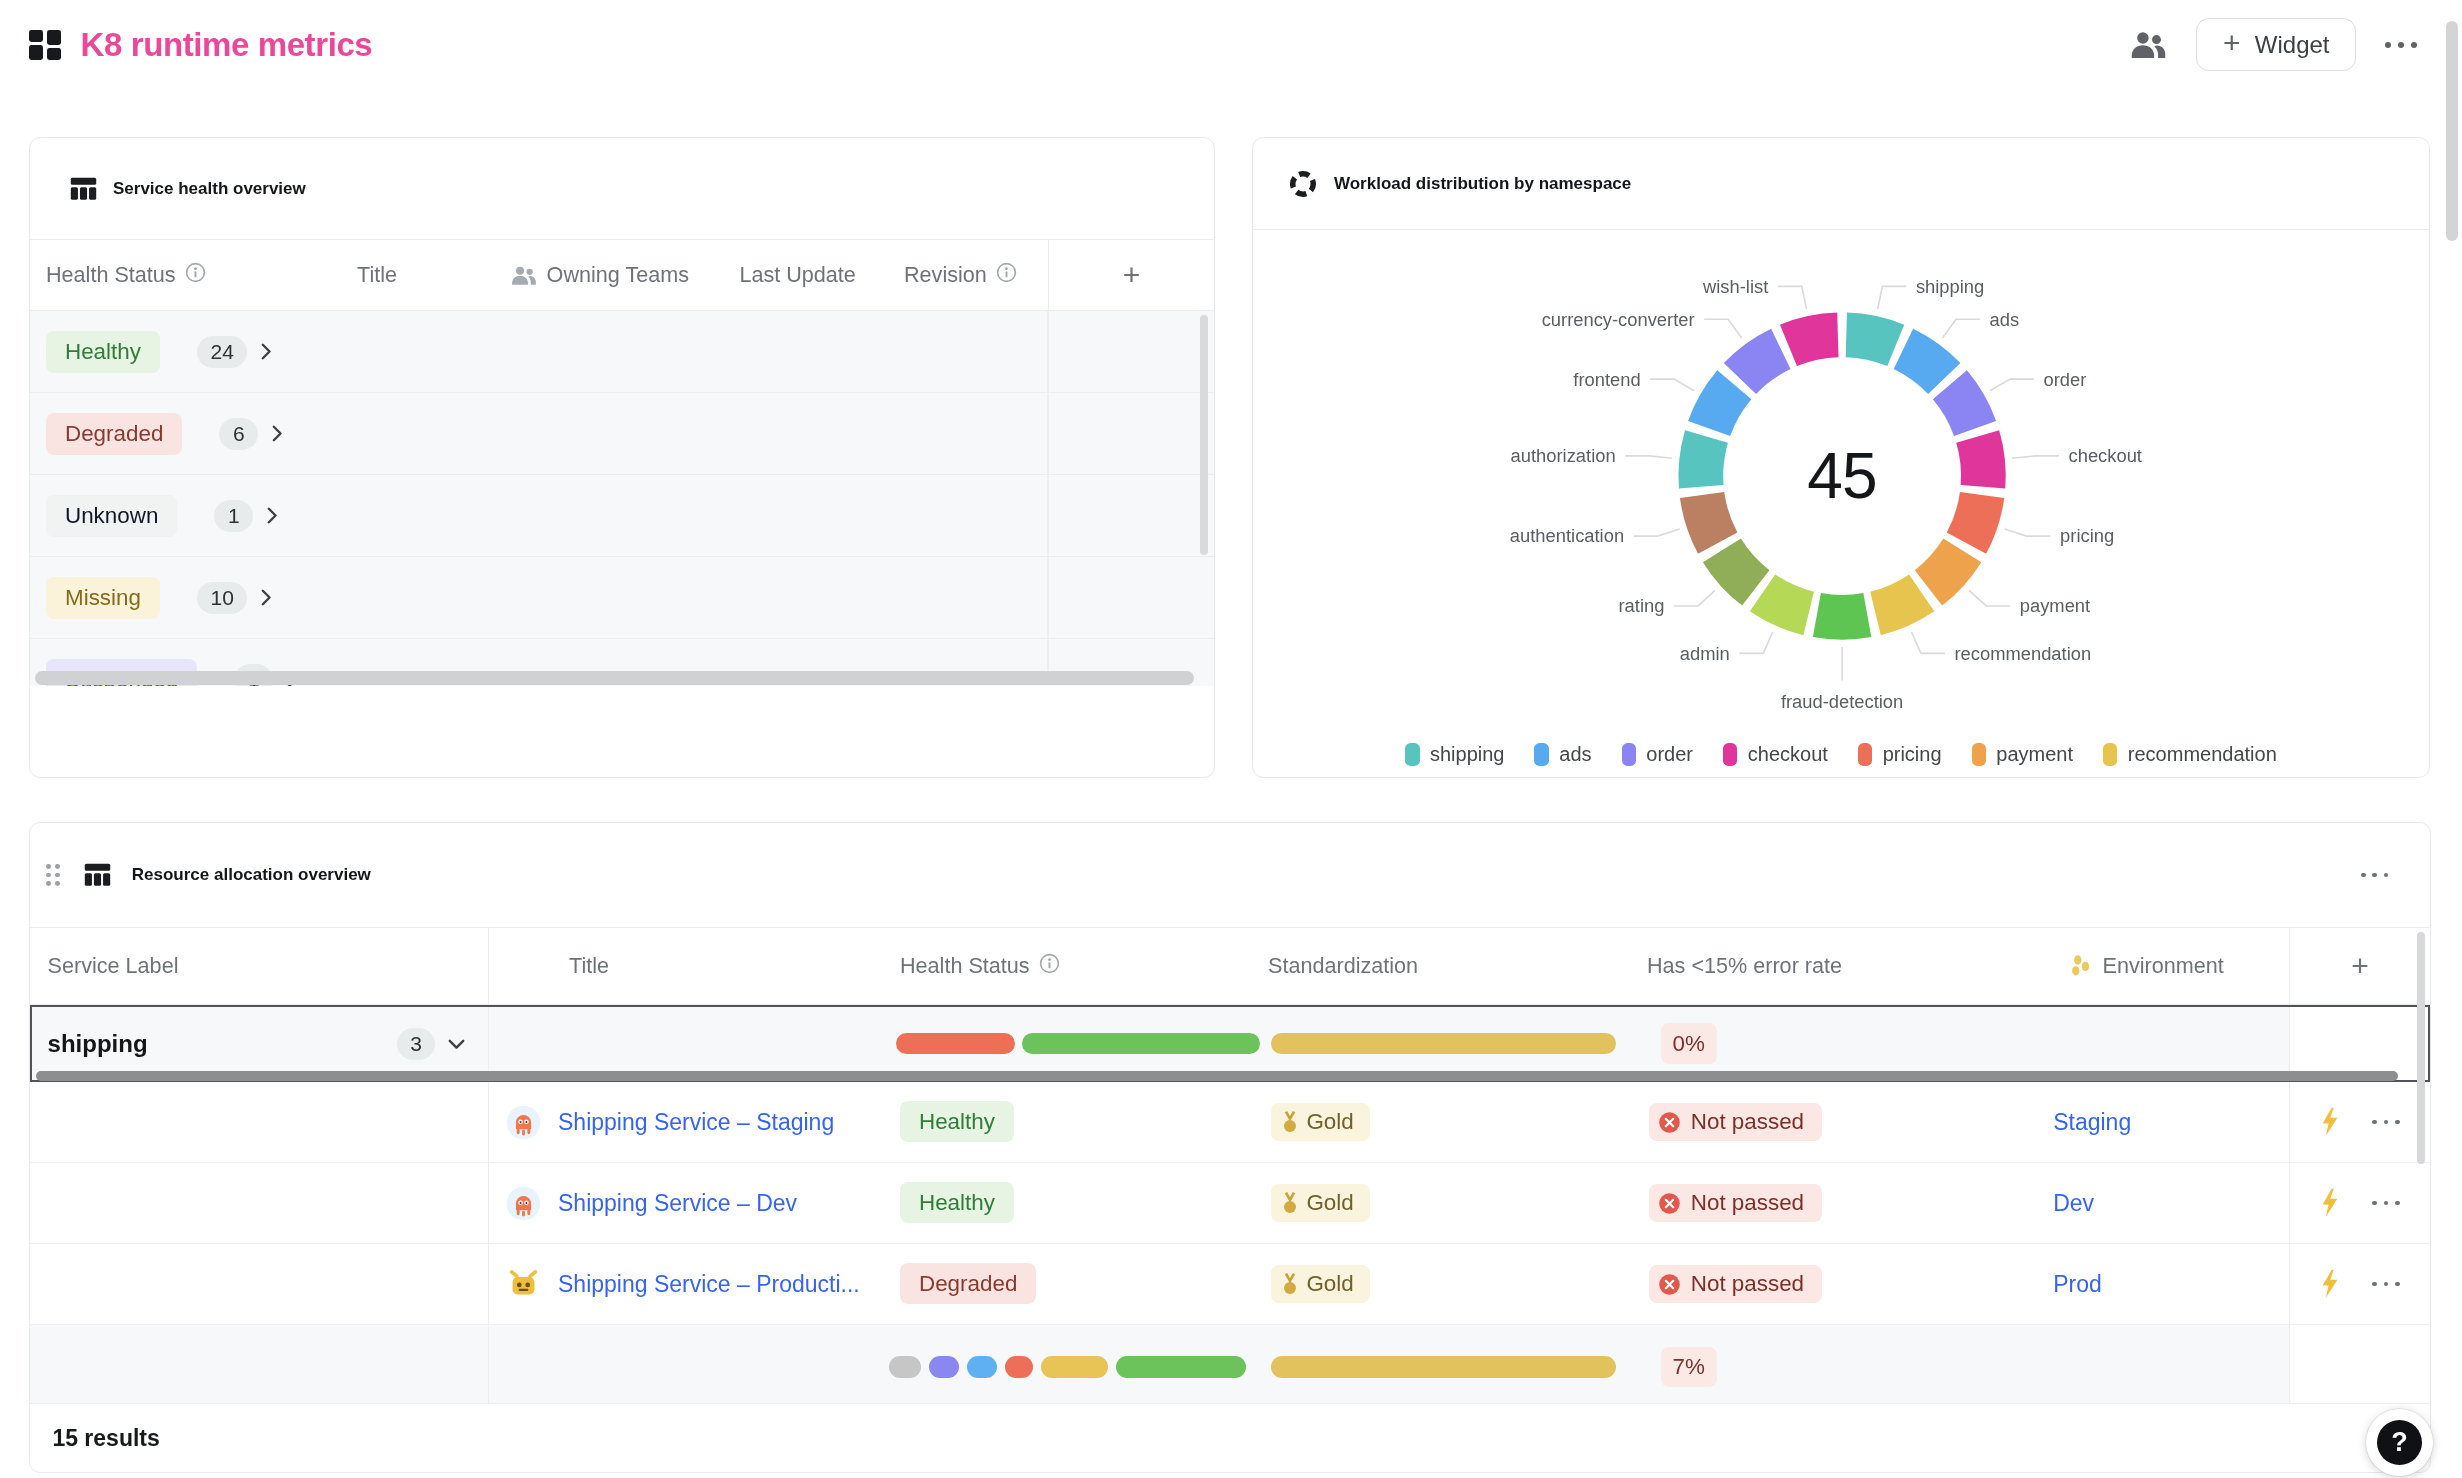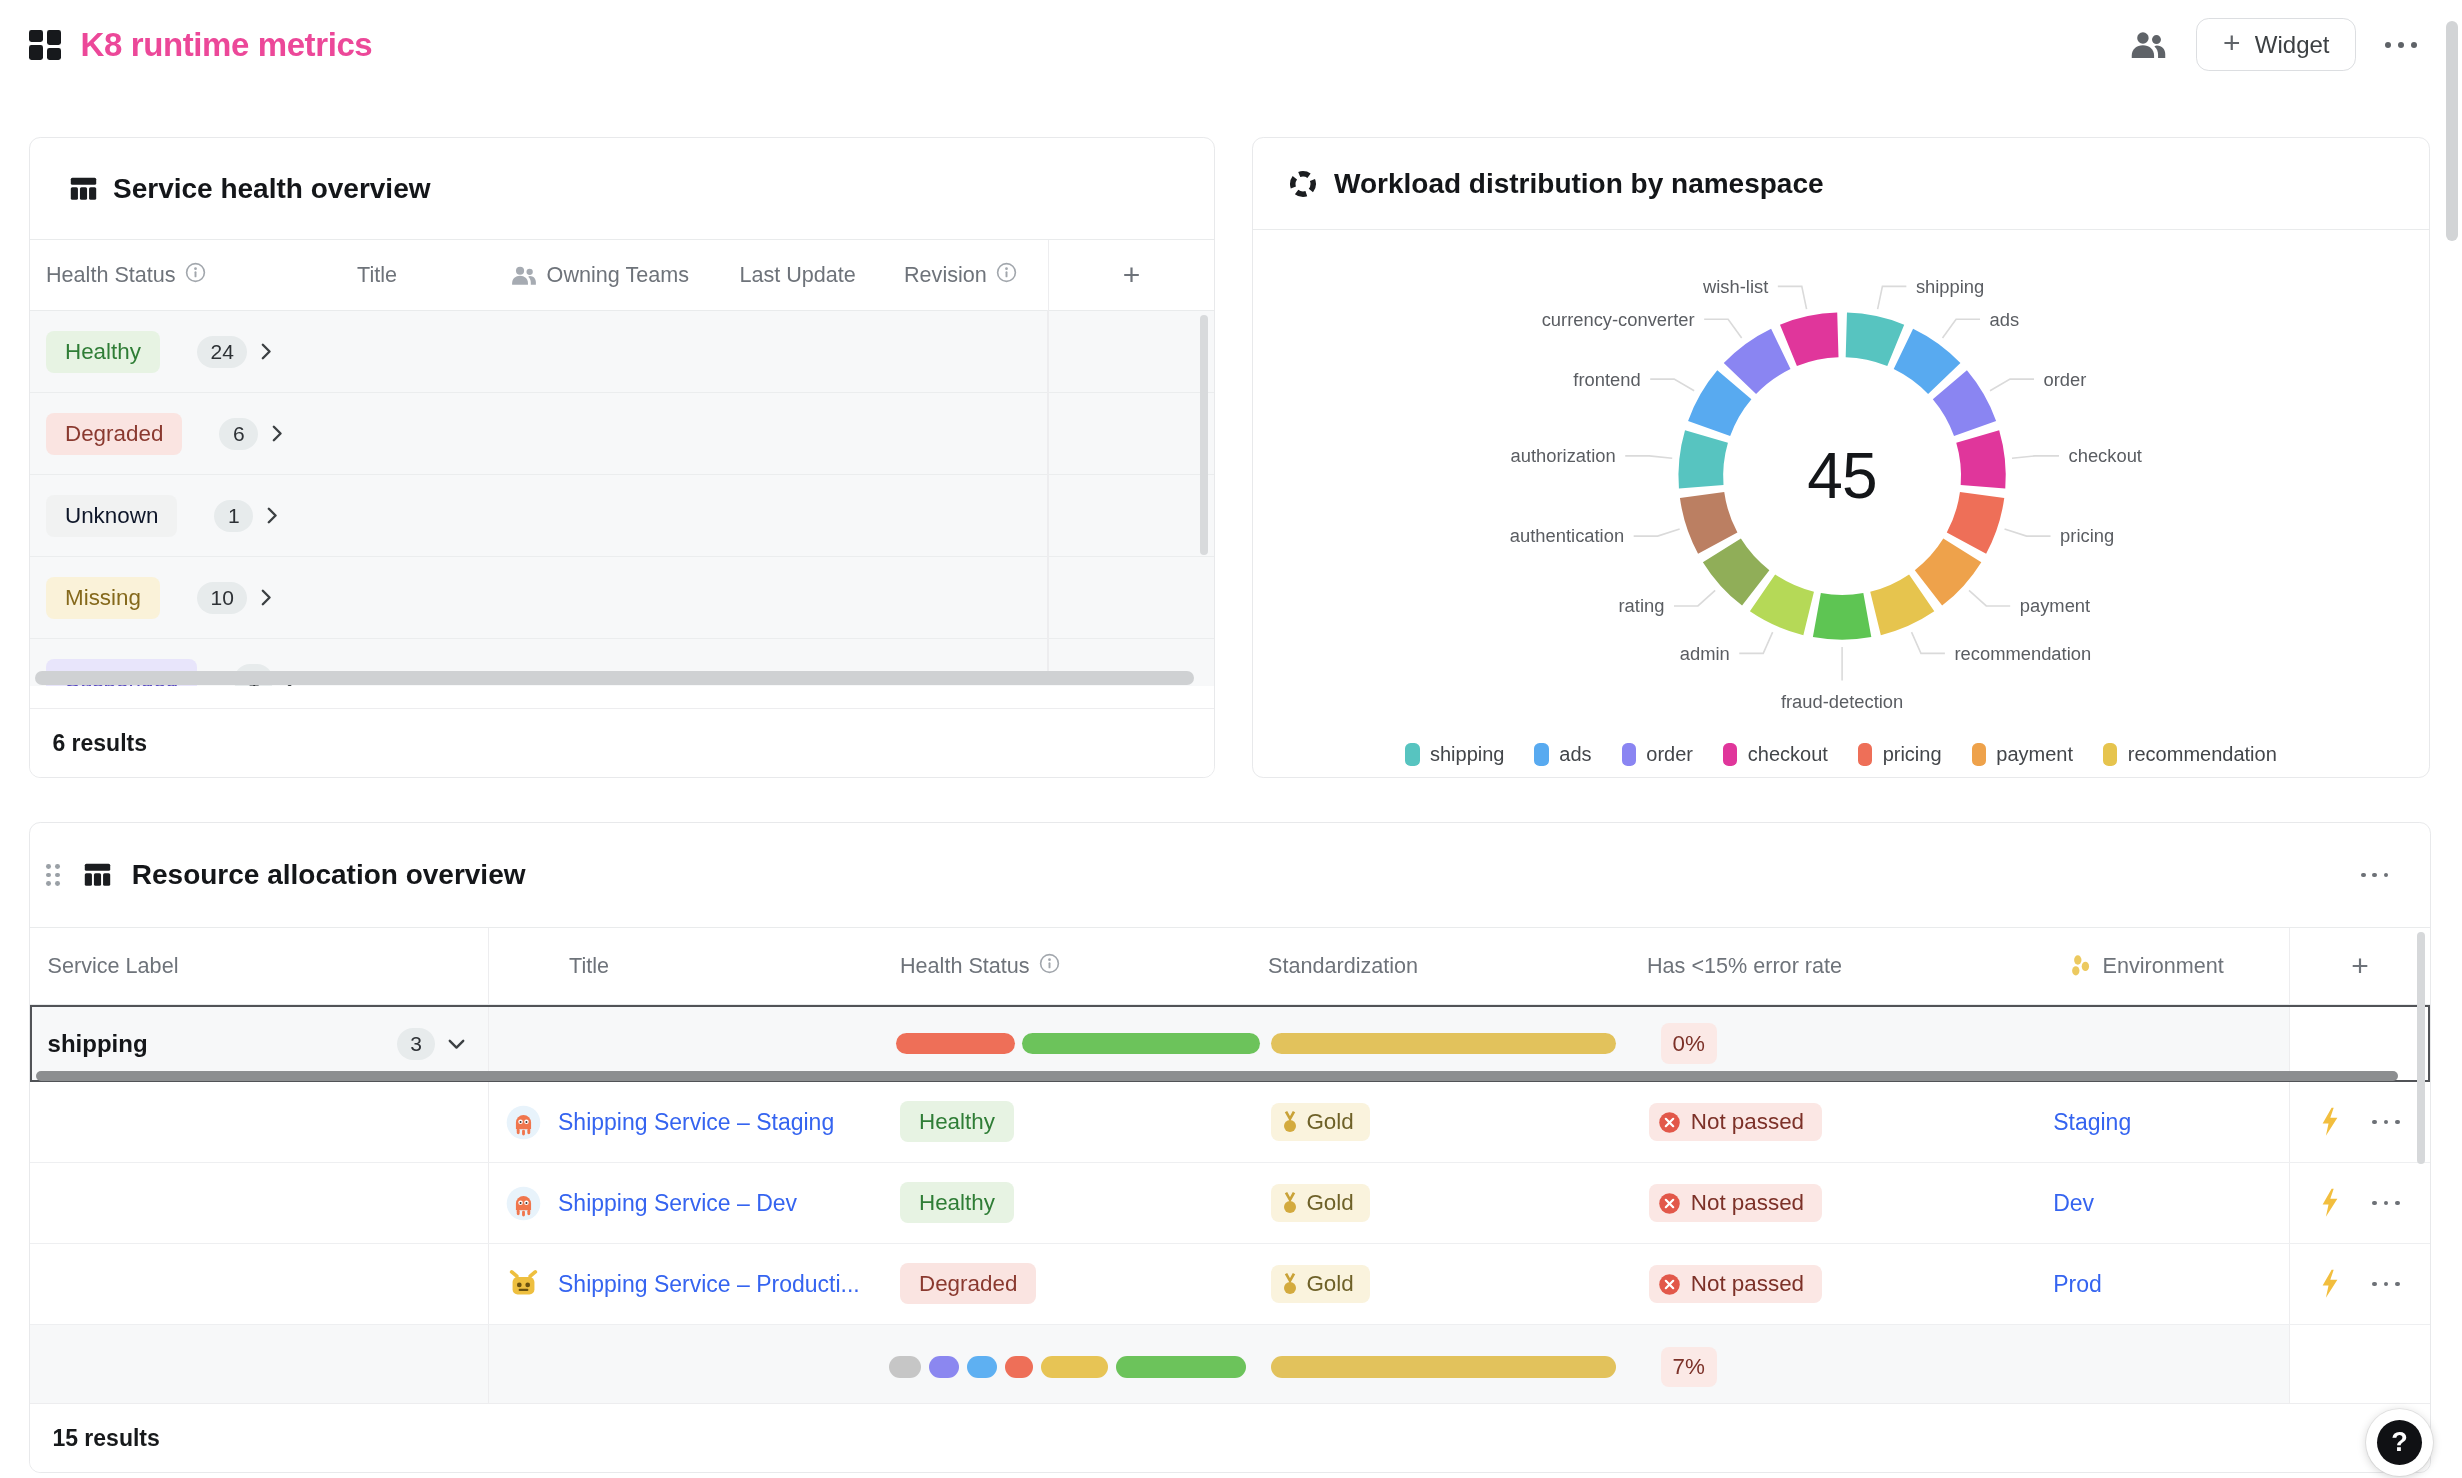--- a/index.html
+++ b/index.html
@@ -27,21 +27,21 @@
   .dots i{width:6.4px;height:6.4px;border-radius:50%;background:#5f6368;}
   .dots.small i{width:4.8px;height:4.8px;background:#6d7177;}
   .page-scrollbar{position:absolute;right:4px;top:21px;width:12px;height:220px;border-radius:6.4px;background:#d2d4d6;}
 
   
   .card{position:absolute;background:#fff;border:1.6px solid #e8e9eb;border-radius:11.2px;box-sizing:border-box;overflow:hidden;}
   #card-sh{left:29px;top:137px;width:1186px;height:641px;}
   #card-wl{left:1252px;top:137px;width:1178px;height:641px;}
   #card-ra{left:29px;top:822px;width:2402px;height:651px;}
   .card-head{display:flex;align-items:center;gap:16px;height:101px;padding:0 24px 0 40px;
-    font-size:28px;font-weight:600;color:#141619;}
+    font-size:17px;font-weight:600;color:#141619;}
   #card-wl .card-head{height:91px;border-bottom:1.6px solid #e9ebec;padding-left:35px;}
   #card-ra .card-head{height:104px;padding-left:16px;gap:21px;}
   .head-spacer{flex:1;}
   .drag-handle{display:grid;grid-template-columns:4.8px 4.8px;grid-gap:4px;margin-right:3.2px;}
   .drag-handle i{width:4.8px;height:4.8px;border-radius:50%;background:#9aa0a6;}
 
   
   .thead{display:grid;align-items:center;color:#6e737a;font-size:21.6px;
     border-top:1.6px solid #e9ebec;border-bottom:1.6px solid #e9ebec;box-sizing:border-box;background:#fff;}
   .thc{display:flex;align-items:center;gap:9.6px;box-sizing:border-box;height:100%;}
@@ -239,23 +239,20 @@
           <svg width="12" height="19" viewBox="0 0 15 24">
             <path d="M3.5 3.5l8.5 8.5-8.5 8.5" fill="none" stroke="#3c4043" stroke-width="3" stroke-linecap="round" stroke-linejoin="round"></path>
           </svg>
         </span>
       </div>
     </div>
   <div class="plus-divider"></div>
   <div class="sh-hscroll"></div>
   <div class="sh-vscroll"></div>
 
-  <div class="card-foot">
-    <span>6 results</span>
-  </div>
 </div>
 
 <div class="card" id="card-wl">
   <div class="card-head">
     <span style="display:flex;">
       <svg width="30" height="30" viewBox="0 0 38 38">
           <circle cx="19" cy="19" r="13" fill="none" stroke="#1b1d20" stroke-width="7" stroke-dasharray="13 7" stroke-dashoffset="4"></circle>
         </svg>
     </span>
     <span>Workload distribution by namespace</span>

